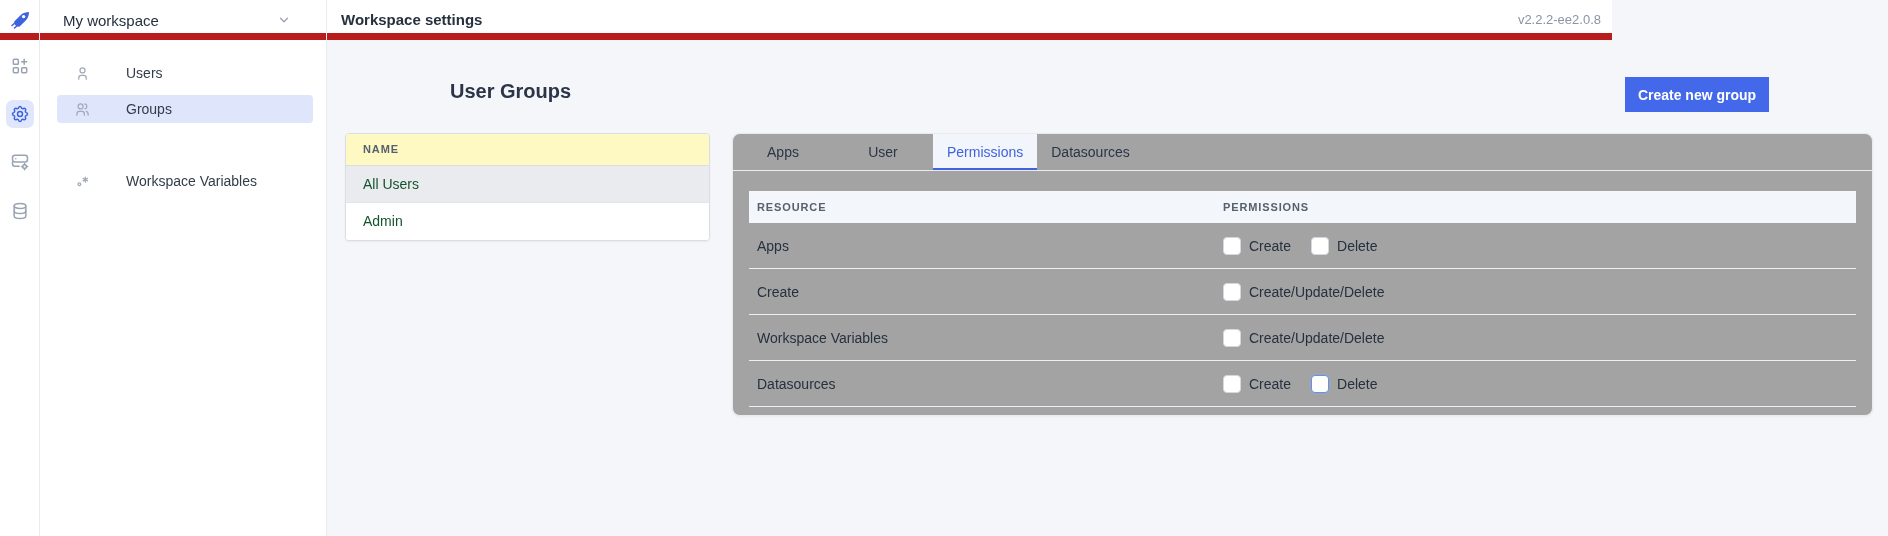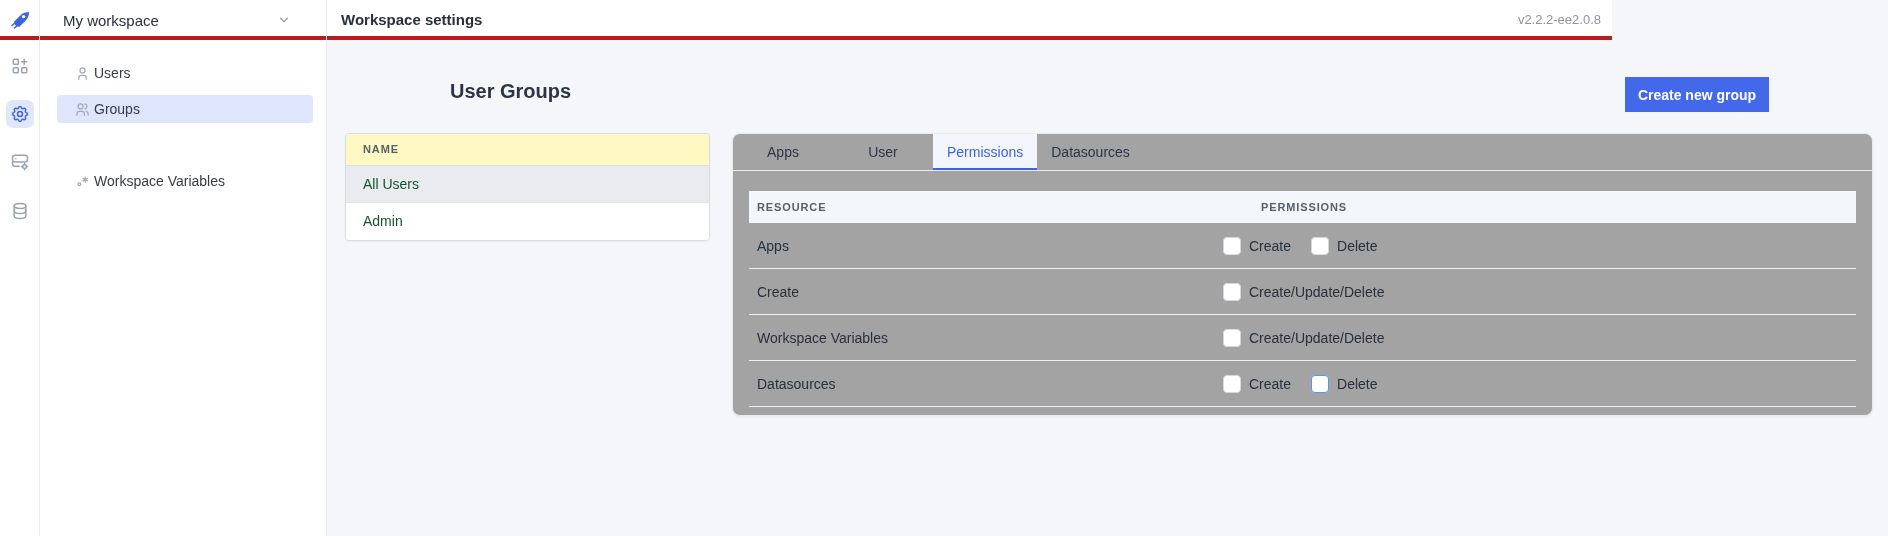--- a/index.html
+++ b/index.html
@@ -9,25 +9,25 @@
     background:#f4f6f9; font-family:"Liberation Sans", sans-serif; color:#2b3547;
   }
   
   .rail { position:absolute; left:0; top:0; width:40px; height:536px; background:#fff; border-right:1px solid #e9ebef; z-index:2; }
   .rail-icon { position:absolute; left:50%; transform:translateX(-50%); width:24px; height:24px; display:flex; align-items:center; justify-content:center; color:#9aa3b2; cursor:pointer; }
   .rail-icon svg { stroke:#9aa3b2; }
   .rail-icon.active { width:28px; height:28px; background:#e0e7fc; border-radius:7px; }
   .rail-icon.active svg { stroke:#3e63dd; }
   
   .sidebar { position:absolute; left:40px; top:0; width:287px; height:536px; background:#fff; border-right:1px solid #e9ebef; z-index:1; }
-  .side-item { position:absolute; left:17px; width:256px; height:28px; display:flex; align-items:center; padding-left:18px; border-radius:4px; cursor:pointer; font-size:14px; color:#333c4a; }
+  .side-item { position:absolute; left:17px; width:256px; height:28px; display:flex; align-items:center; padding-left:18px; border-radius:4px; cursor:pointer; font-size:14px; color:#333c4a;gap:32px; }
   .side-item svg { margin-right:4px; stroke:#a2a9b8; flex:0 0 auto; }
   .side-item.active { background:#dfe5fb; }
   
-  .topbar { position:absolute; left:0; top:0; width:1612px; height:40px; background:#fff; border-bottom:4px solid #b91c1c; z-index:3; }
+  .topbar { position:absolute; left:0; top:0; width:1612px; height:40px; background:#fff; border-bottom:7px solid #b91c1c; z-index:3; }
   .topbar .vline { position:absolute; top:0; width:1px; height:40px; background:#e9ebef; }
   .logo { position:absolute; left:8px; top:8px; width:24px; height:24px; }
   .ws-select { position:absolute; left:63px; top:0; height:40px; display:flex; align-items:center; width:250px; cursor:pointer; }
   .ws-name { font-size:15px; font-weight:500; color:#27303f; }
   .ws-chevron { position:absolute; right:22px; top:13px; }
   .tb-title { position:absolute; left:341px; top:0; line-height:40px; font-size:15px; font-weight:700; color:#27303f; }
   .tb-version { position:absolute; right:11px; top:0; line-height:40px; font-size:13px; color:#8b93a5; }
   
   .page-title { position:absolute; left:450px; top:80px; font-size:20px; font-weight:700; color:#2b3547; }
   .create-btn { position:absolute; left:1625px; top:77px; width:144px; height:35px; background:#4368e9; color:#fff; border:none; border-radius:0; font-size:14px; font-weight:600; font-family:"Liberation Sans",sans-serif; cursor:pointer; }
@@ -35,21 +35,21 @@
   .groups-table { position:absolute; left:345px; top:133px; width:365px; background:#fff; border:1px solid #dadde3; border-radius:4px; box-shadow:0 1px 2px rgba(16,24,40,.05); overflow:hidden; }
   .groups-table .g-head { height:32px; line-height:31px; background:#fef9c3; border-bottom:1px solid #dadde3; padding-left:17px; font-size:11px; font-weight:700; letter-spacing:.08em; color:#56606e; }
   .g-row { height:37px; line-height:37px; padding-left:17px; font-size:14px; color:#14532d; background:#fff; cursor:pointer; }
   .g-row.selected { background:#e9ebee; border-bottom:1px solid #e2e5e9; }
   
   .card { position:absolute; left:732px; top:133px; width:1141px; height:283px; background:#a3a3a3; border:1px solid #e7eaef; border-radius:8px; box-shadow:0 1px 3px rgba(16,24,40,.05); }
   .tabs { display:flex; height:37px; border-bottom:1px solid #e8ebf0; border-radius:8px 8px 0 0; overflow:hidden; }
   .tab { min-width:100px; padding:0 14px; text-align:center; line-height:37px; font-size:14px; color:#2b3547; cursor:pointer; }
   .tab.active { color:#3e63dd; background:#f2f5fb; box-shadow:inset 0 -2px 0 #3e63dd; }
   .perm-table { margin:20px 16px 0 16px; }
-  .perm-head { display:flex; align-items:center; height:32px; background:#f3f6fa; font-size:11px; font-weight:700; letter-spacing:.08em; color:#56606e;gap:38px; }
+  .perm-head { display:flex; align-items:center; height:32px; background:#f3f6fa; font-size:11px; font-weight:700; letter-spacing:.08em; color:#56606e; }
   .col-resource { width:466px; padding-left:8px; flex:0 0 auto; }
   .col-perms { flex:1; padding-left:8px; display:flex; align-items:center; }
   .perm-row { display:flex; align-items:center; height:46px; border-bottom:1px solid #eceff3; font-size:14px; color:#26303e; }
   .perm-option { display:flex; align-items:center; margin-right:20px; cursor:pointer; }
   .cb { width:18px; height:18px; background:#fff; border:1px solid #d4d9e1; border-radius:4px; margin-right:8px; flex:0 0 auto; cursor:pointer; }
   .cb.focused { border:1.5px solid #5e93ee; }
 </style>
 </head>
 <body>
 

